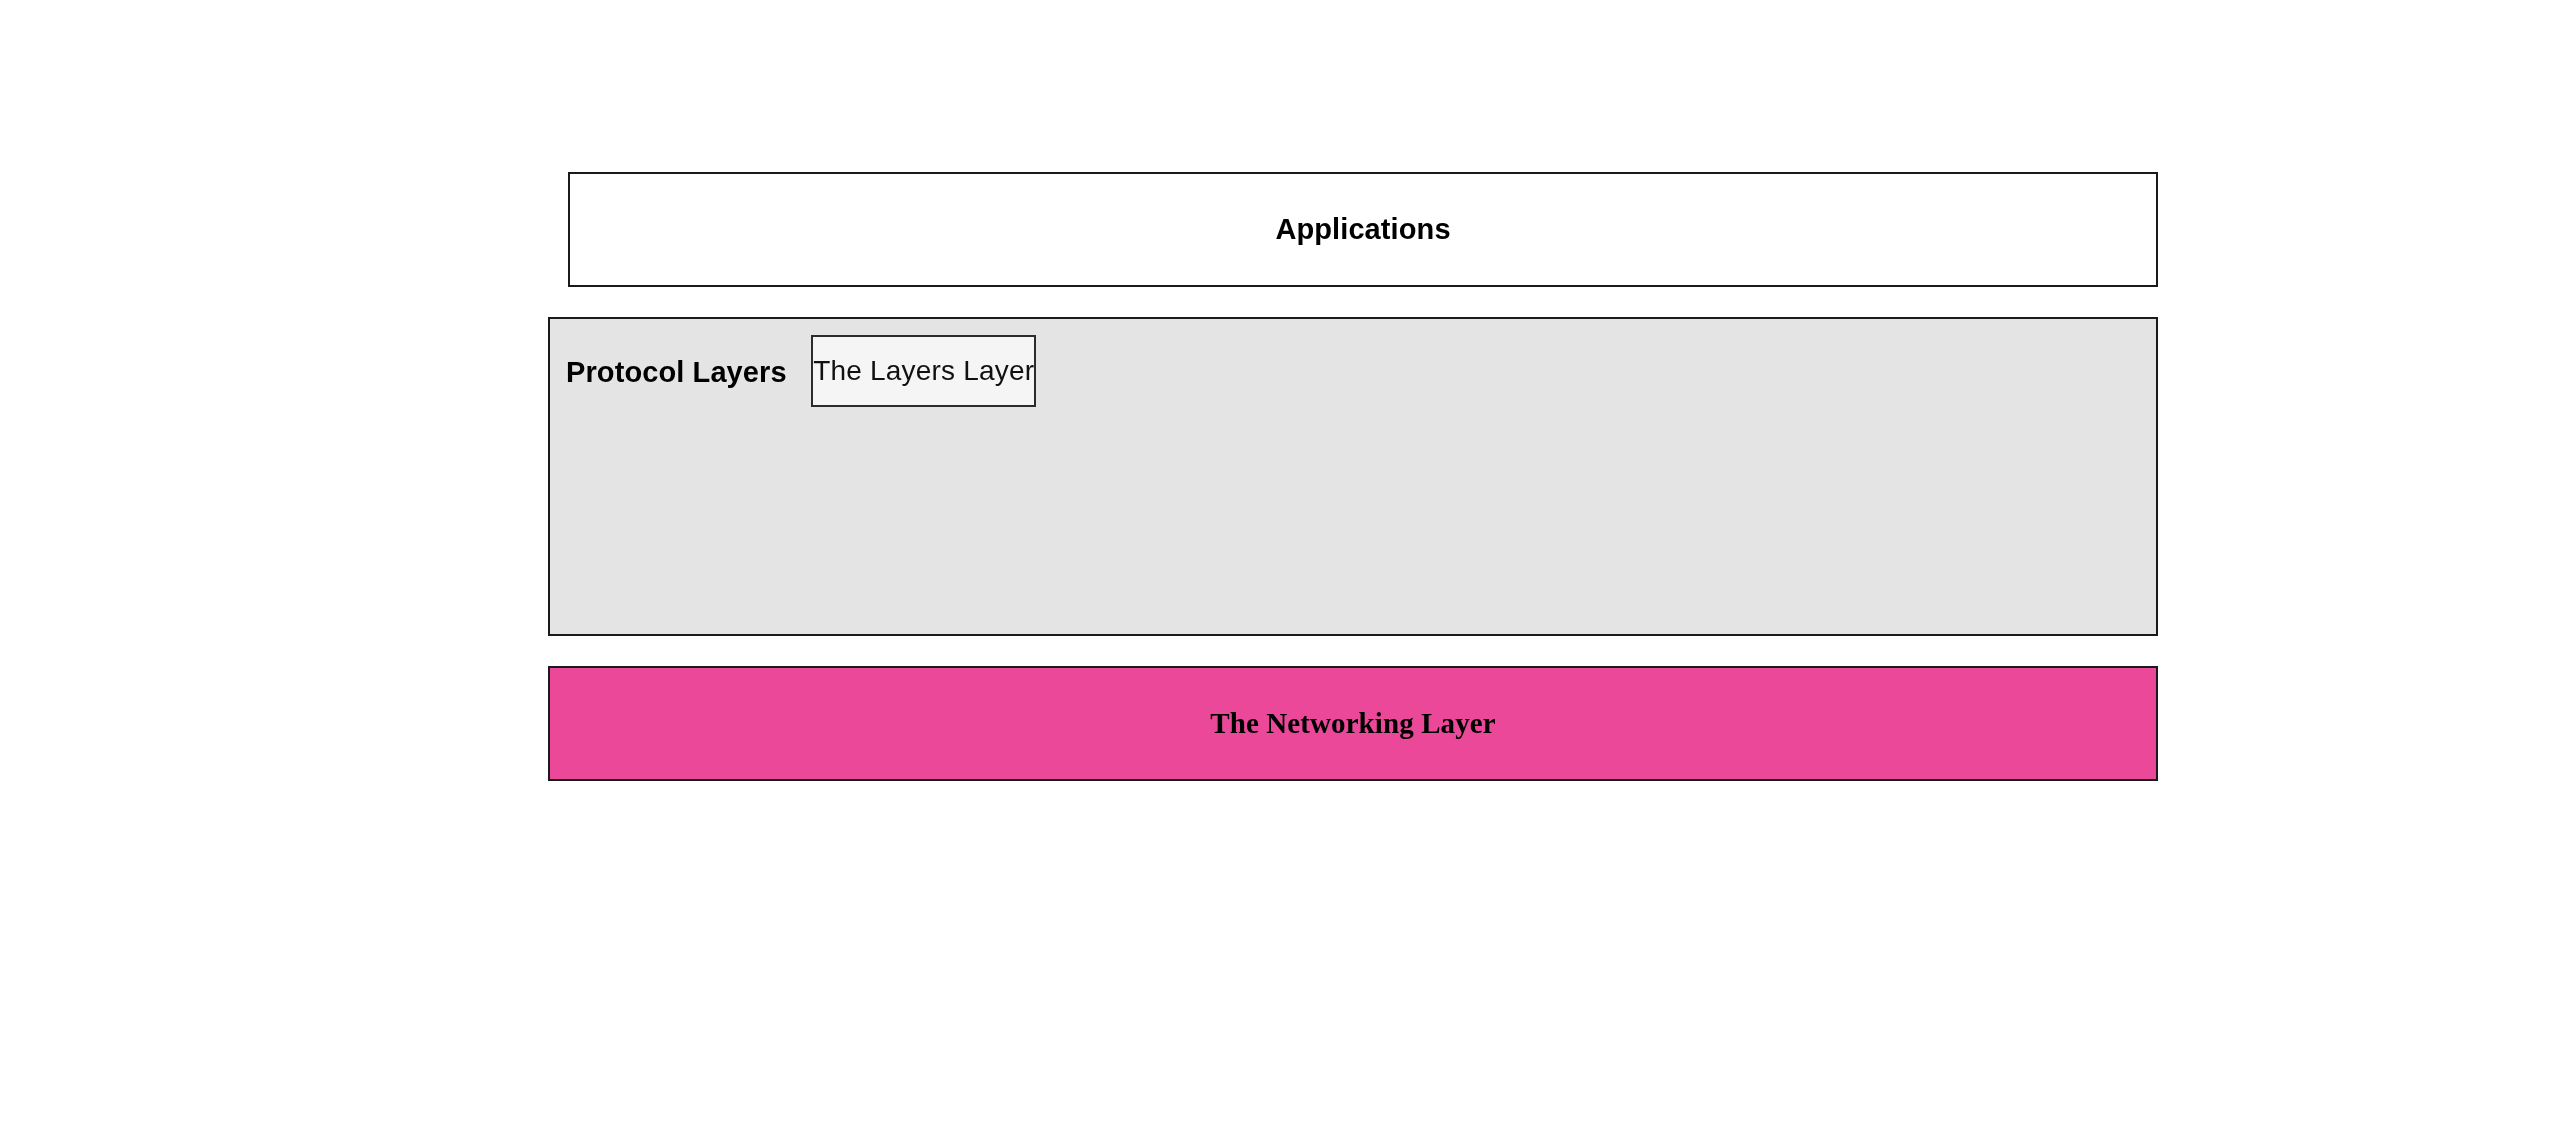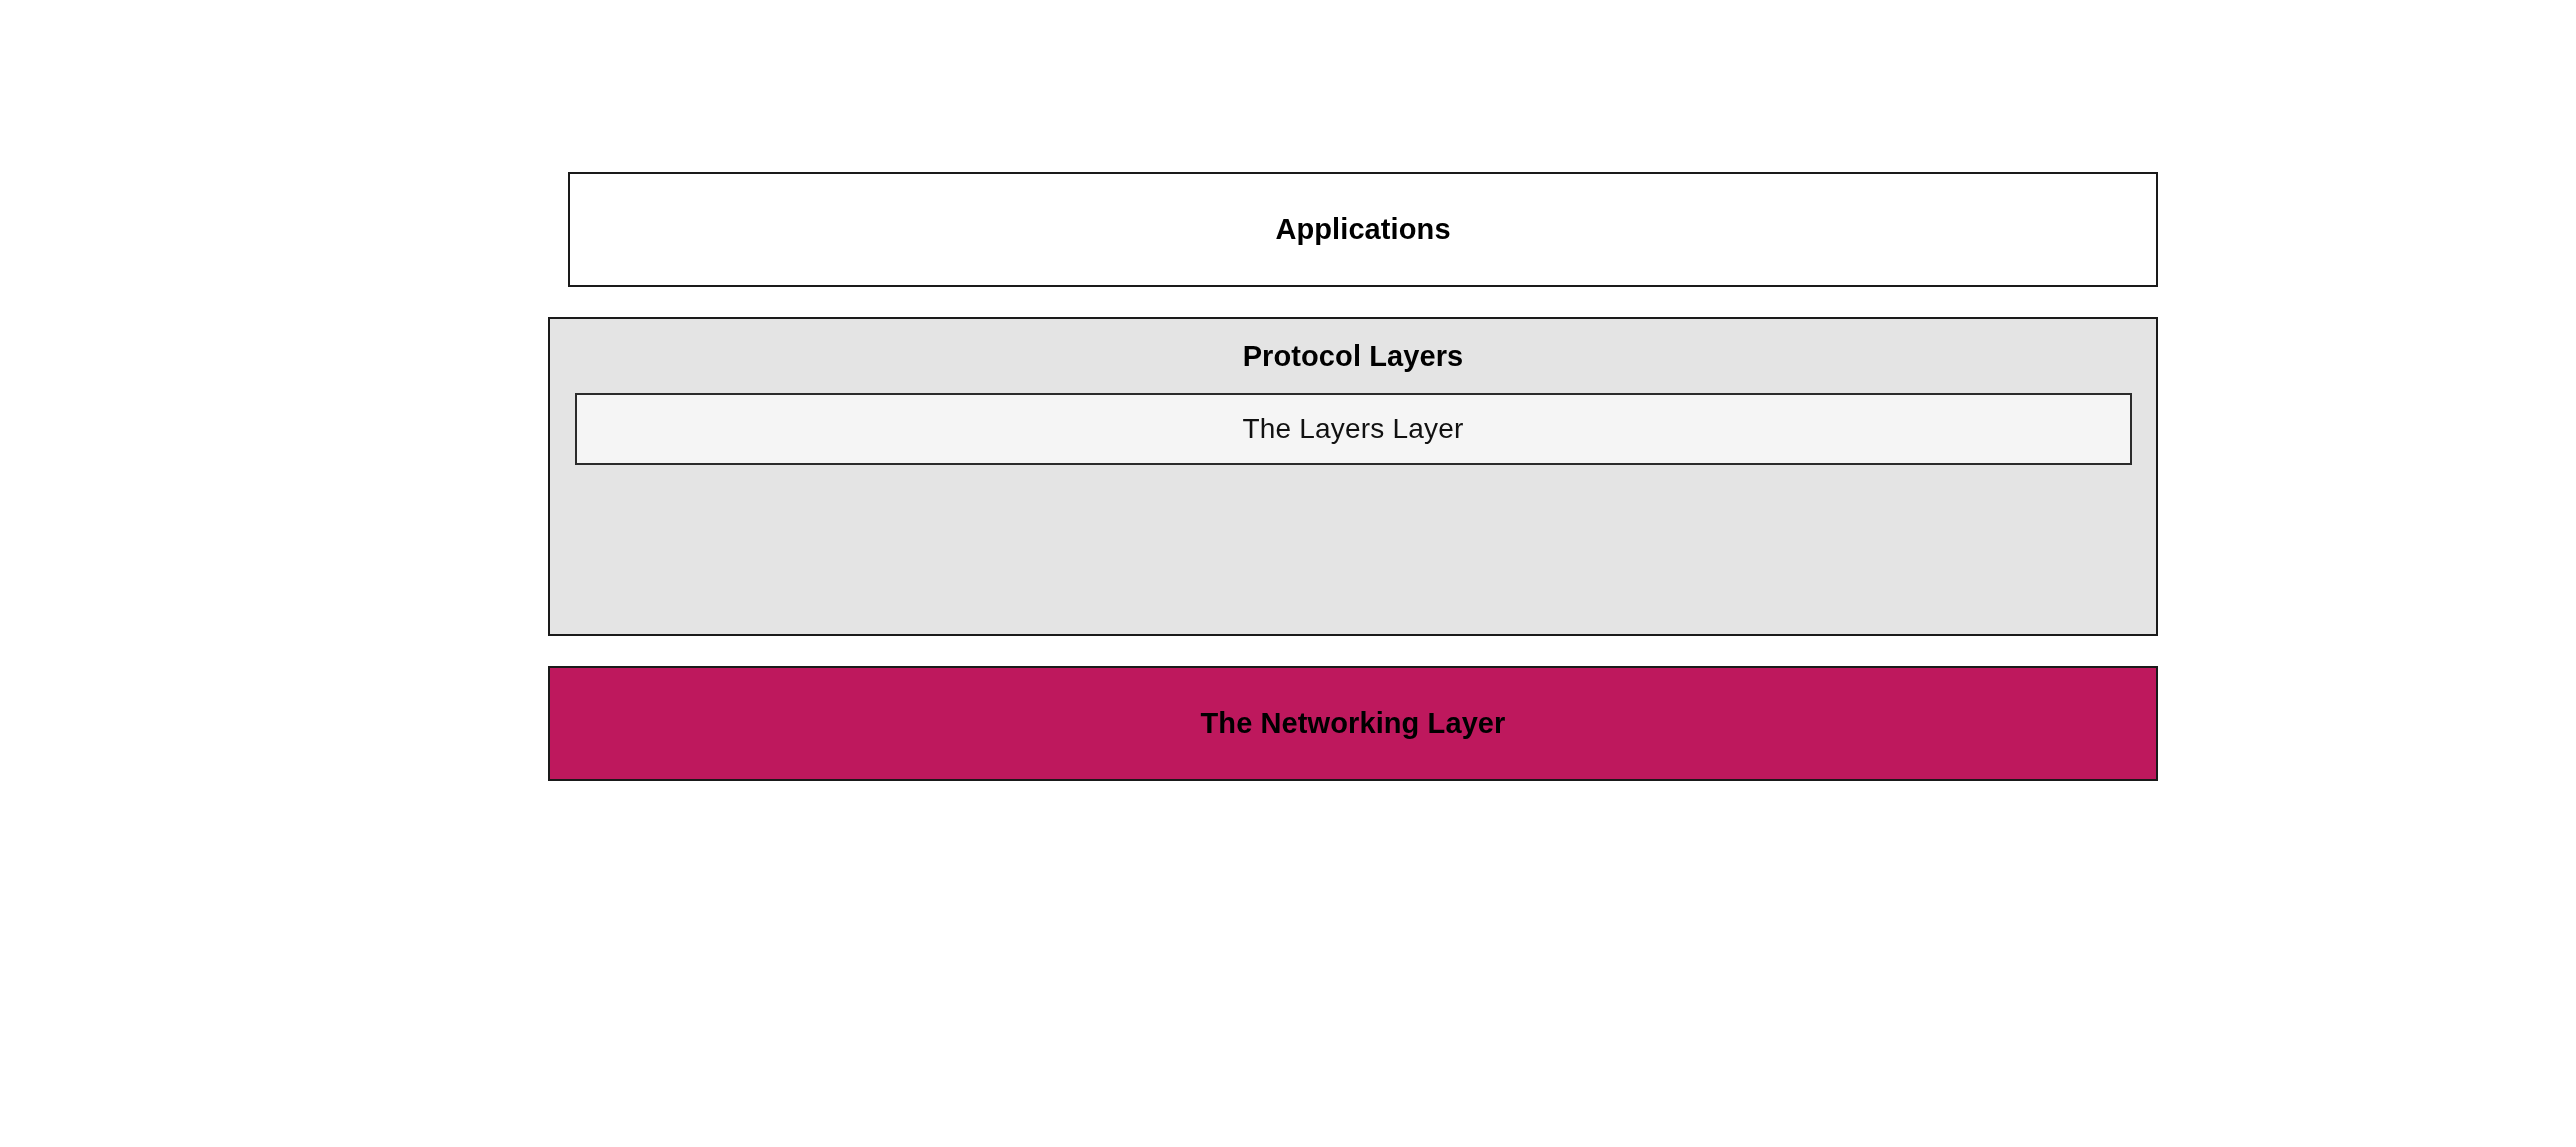--- a/index.html
+++ b/index.html
@@ -53,24 +53,23 @@
     letter-spacing: 0.1px;
   }
 
   .gap-after-applications {
     height: 30px;
   }
 
   
   .protocol-band {
     background: #e4e4e4;
-    flex-direction: column;
     align-items: stretch;
     justify-content: flex-start;
-    padding: 0;
+    padding: 16px;
     height: 319px;
   }
   .protocol-header {
     height: 74px;
     display: flex;
     align-items: center;
     justify-content: center;
   }
   .protocol-header .band-title {
     font-size: 29px;
@@ -102,21 +101,22 @@
     letter-spacing: 0.2px;
   }
 
   .gap-after-protocol {
     height: 30px;
   }
 
   
   .networking-band {
     height: 115px;
-    background: #be185d;
+    background: #ec4899;
+    font-family: Liberation Serif, serif;
   }
   .networking-band .band-title {
     font-size: 29px;
     font-weight: bold;
     color: #000000;
     letter-spacing: 0.1px;
   }
 </style>
 </head>
 <body>

